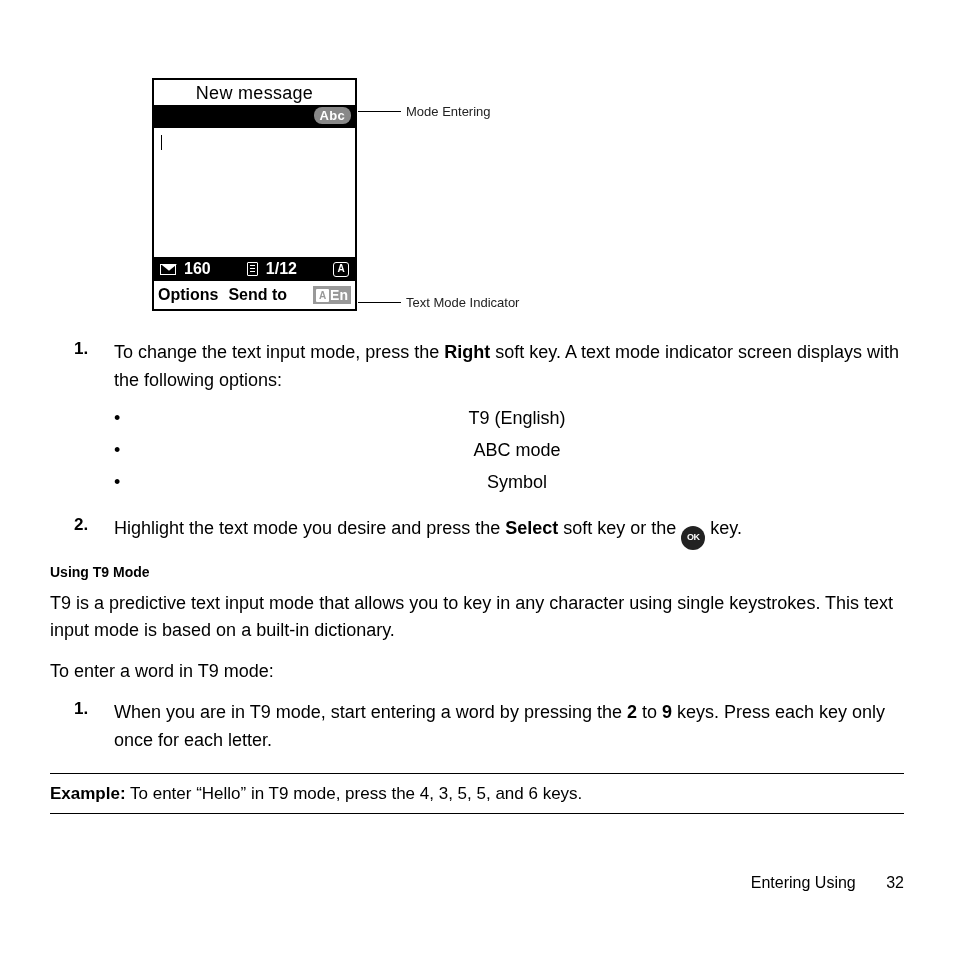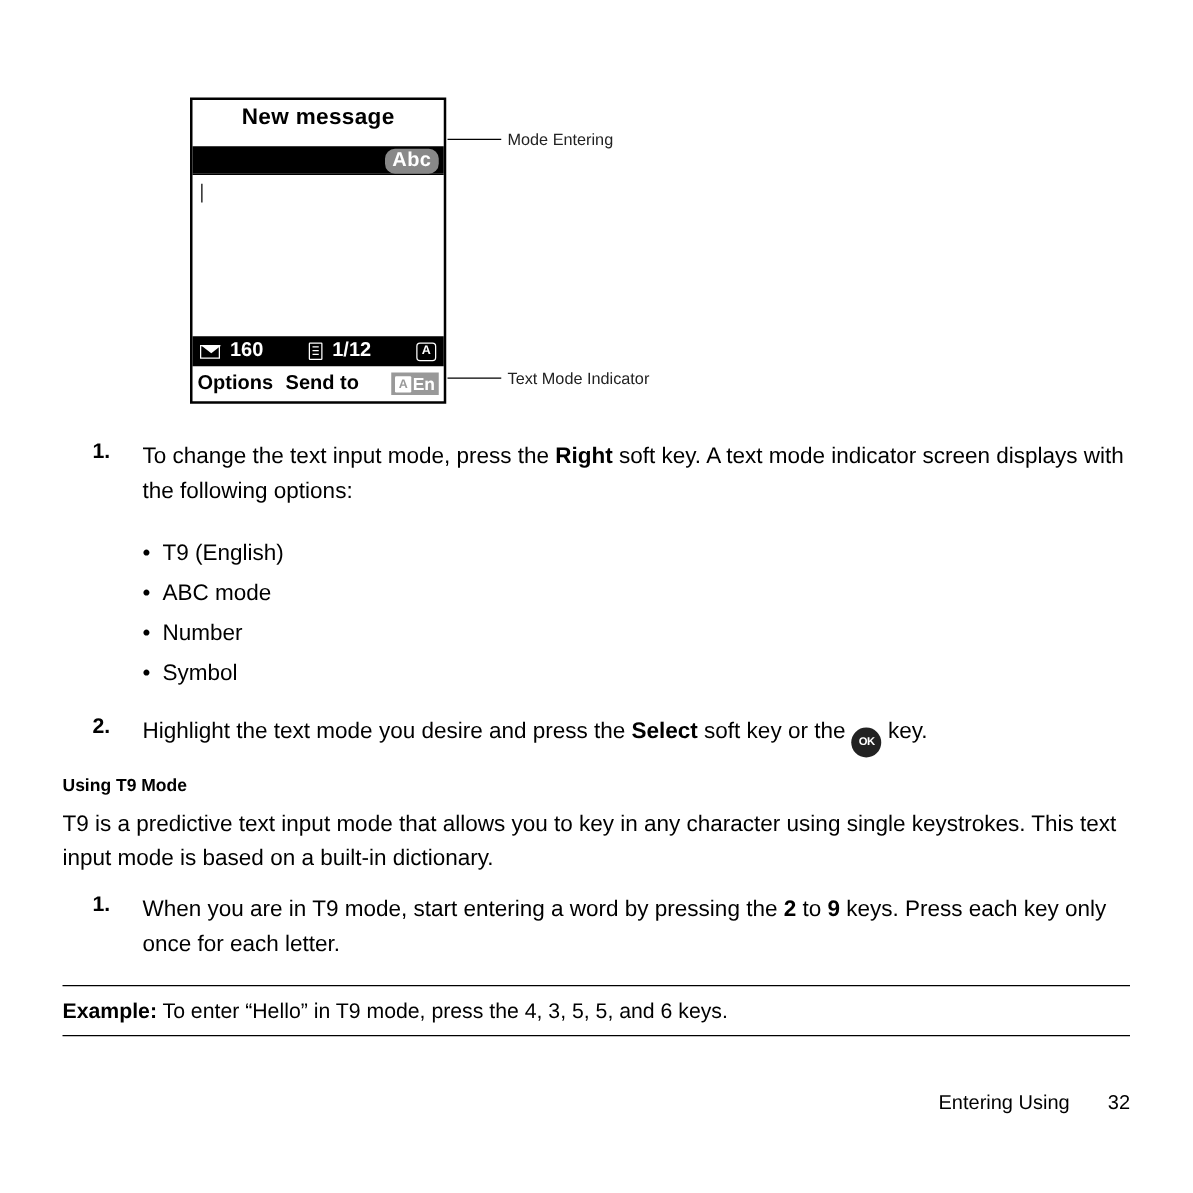--- a/index.html
+++ b/index.html
@@ -13,33 +13,33 @@
   }
   .page{padding:78px 50px 0 50px;}
   
   .phone-wrap{position:relative;margin-left:102px;margin-bottom:28px;}
   .phone{
     width:205px;border:2px solid #000;
     display:flex;flex-direction:column;
   }
   .phone-title{
     text-align:center;
-    font-weight:bold;
+    font-weight:normal;
     font-size:18px;
-    padding:3px 0 13px 0;
+    padding:3px 0 1px 0;
     font-family:Arial,sans-serif;
     letter-spacing:.3px;
   }
   .black-bar{
     background:#000;height:22px;position:relative;
   }
   .mode-abc{
     position:absolute;right:4px;top:2px;
     background:#888;color:#fff;
-    font-size:16px;font-weight:bold;
+    font-size:13px;font-weight:bold;
     padding:1px 6px;border-radius:8px;
     font-family:Arial,sans-serif;
     letter-spacing:.3px;
   }
   .input-area{
     height:130px;border-top:1px solid #000;
     padding:4px;font-size:14px;
   }
   .cursor{
     display:inline-block;width:1px;height:15px;
@@ -89,21 +89,21 @@
   .callout-line{position:absolute;height:1px;background:#000;}
   
   ol.numbered{list-style:none;margin-left:24px;}
   ol.numbered>li{display:flex;margin-bottom:14px;}
   ol.numbered>li>.num{
     font-weight:bold;width:40px;flex-shrink:0;
     font-family:Arial,sans-serif;font-size:17px;
   }
   ol.numbered>li>.body{flex:1;line-height:1.55;}
   .bold{font-weight:bold;font-family:Arial,sans-serif;font-stretch:normal;}
-  ul.bullets{list-style:none;margin:22px 0 0 0;}
+  ul.bullets{list-style:none;margin:10px 0 0 0;text-align:center;}
   ul.bullets>li{position:relative;padding-left:16px;margin:5px 0;line-height:1.5;}
   ul.bullets>li::before{content:"•";position:absolute;left:0;top:0;}
   .ok-key{
     display:inline-flex;width:24px;height:24px;border-radius:50%;
     background:#222;color:#fff;align-items:center;justify-content:center;
     font-size:9px;font-weight:bold;vertical-align:-6px;
     font-family:Arial,sans-serif;letter-spacing:-.5px;
   }
   h3.section{
     font-family:Arial,sans-serif;font-stretch:normal;
@@ -167,38 +167,38 @@
   </div>
 
   <ol class="numbered">
     <li>
       <span class="num">1.</span>
       <div class="body">
         <span>To change the text input mode, press the </span><span class="bold">Right</span><span> soft key. A text mode indicator screen displays with the following options:</span>
         <ul class="bullets">
           <li>T9 (English)</li>
           <li>ABC mode</li>
-          <li>Number</li>
           <li>Symbol</li>
         </ul>
       </div>
     </li>
     <li>
       <span class="num">2.</span>
       <div class="body">
         <span>Highlight the text mode you desire and press the </span><span class="bold">Select</span><span> soft key or the </span>
         <span class="ok-key">OK</span>
         <span> key.</span>
       </div>
     </li>
   </ol>
 
   <h3 class="section">Using T9 Mode</h3>
 
   <p class="para indent">T9 is a predictive text input mode that allows you to key in any character using single keystrokes. This text input mode is based on a built-in dictionary.</p>
+  <p class="para indent">To enter a word in T9 mode:</p>
 
   <ol class="numbered">
     <li>
       <span class="num">1.</span>
       <div class="body">
         <span>When you are in T9 mode, start entering a word by pressing the </span><span class="bold">2</span><span> to </span><span class="bold">9</span><span> keys. Press each key only once for each letter.</span>
       </div>
     </li>
   </ol>
 

